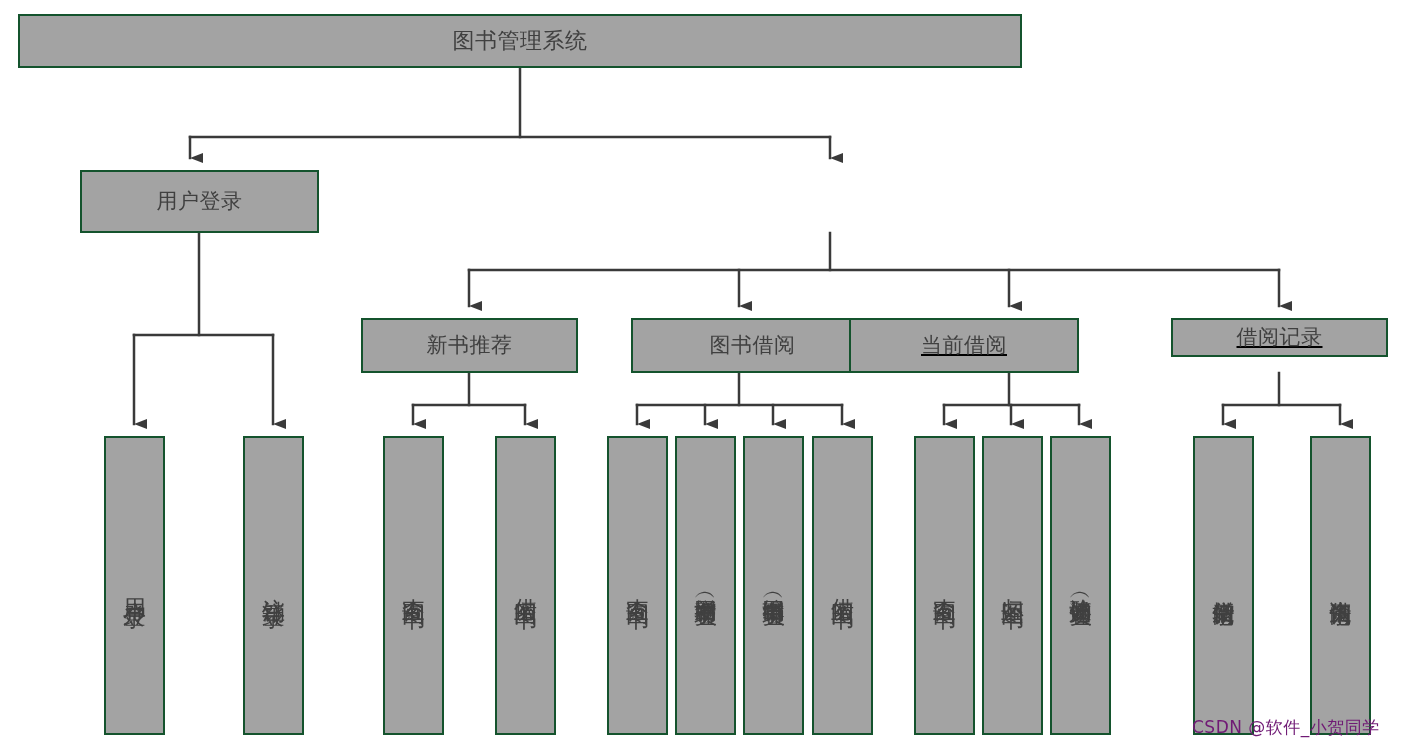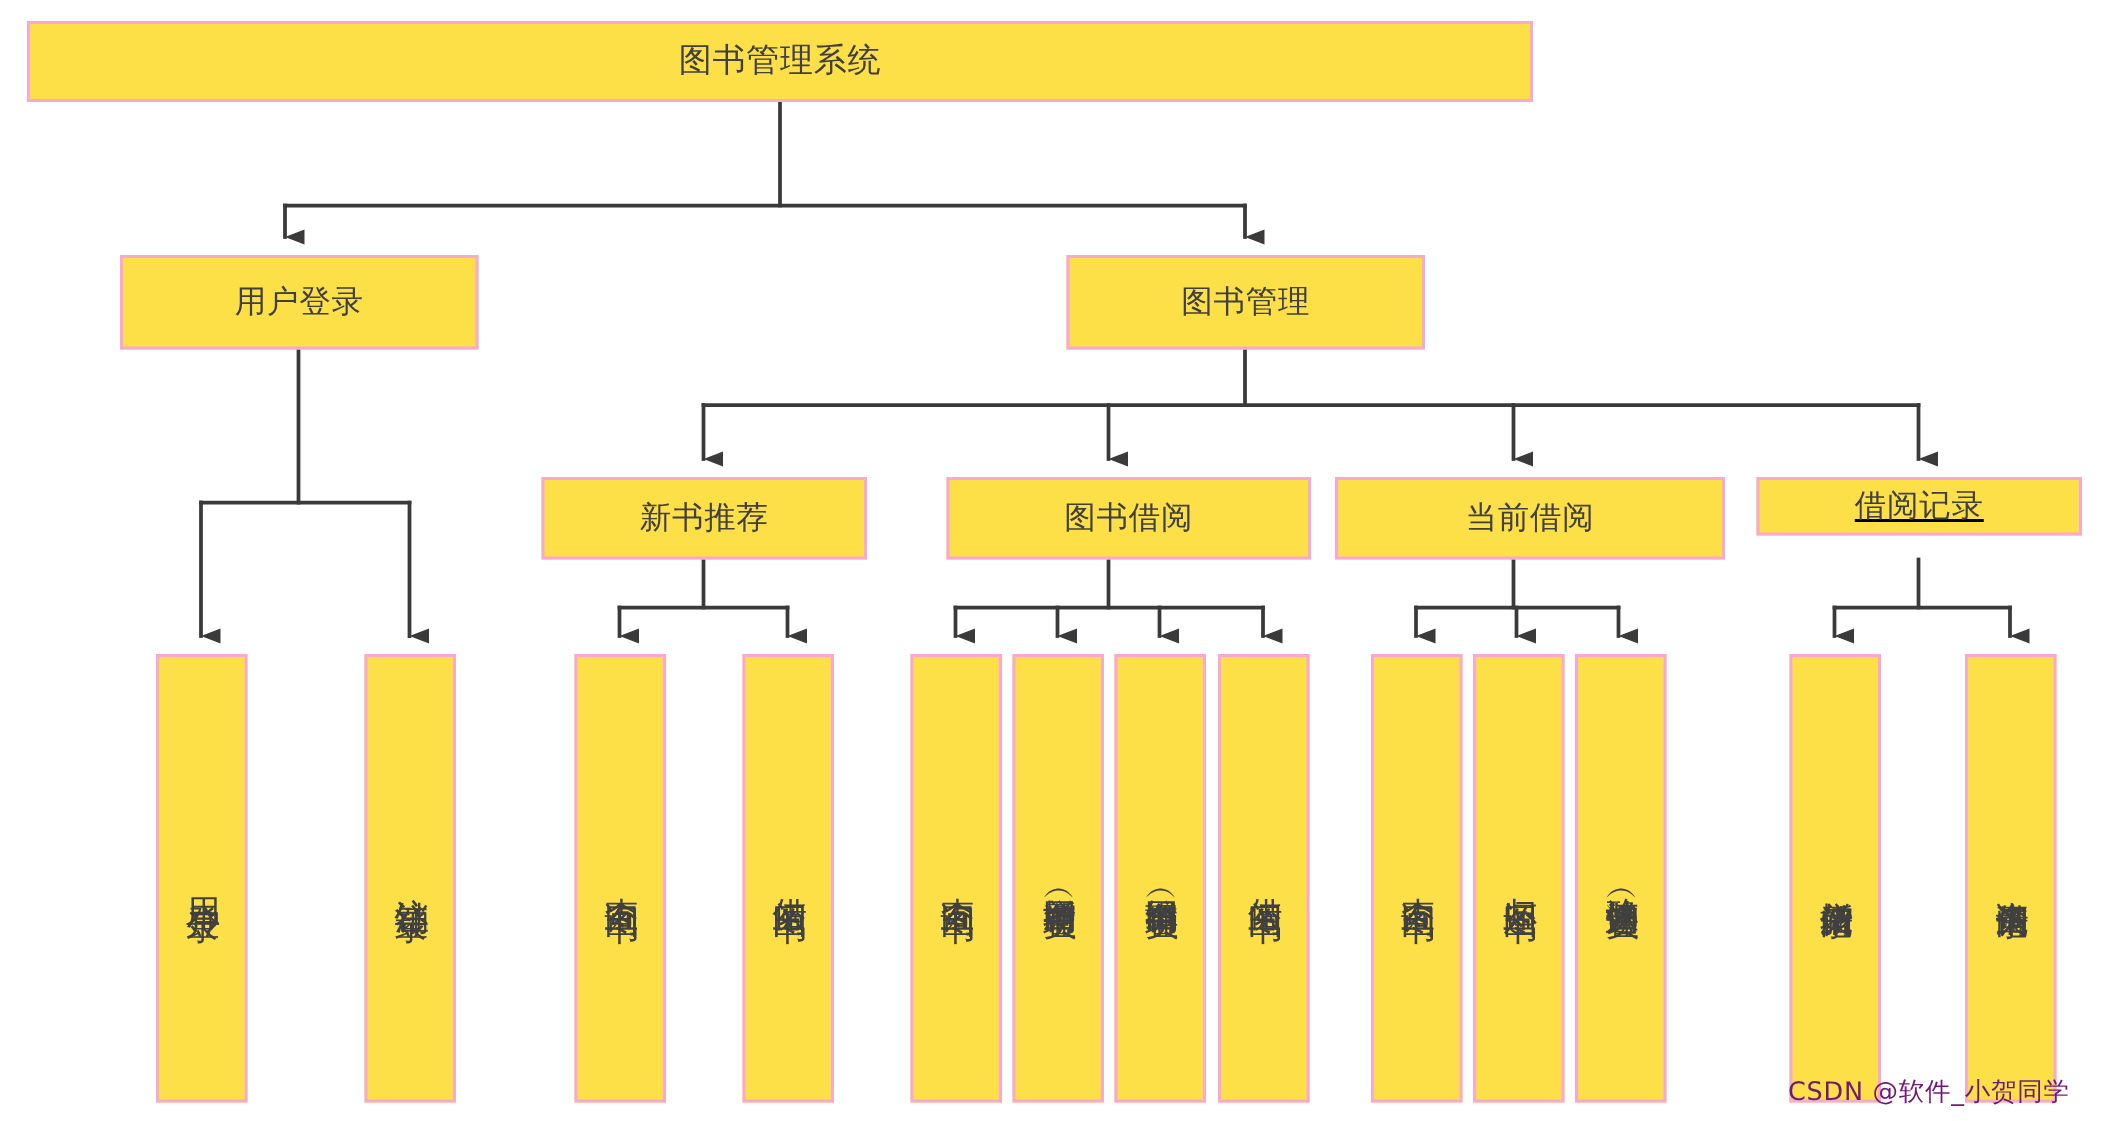--- a/index.html
+++ b/index.html
@@ -22,22 +22,22 @@
     position: absolute;
     left: 0;
     top: 0;
     width: 1405px;
     height: 747px;
     pointer-events: none;
   }
   .node {
     position: absolute;
     box-sizing: border-box;
-    background: #fde047;
-    border: 2px solid #f9a8d4;
+    background: #a3a3a3;
+    border: 2px solid #14532d;
     display: flex;
     align-items: center;
     justify-content: center;
     overflow: hidden;
   }
   .node .label {
     color: #404040;
     line-height: 1.18;
     text-align: center;
     white-space: pre-line;
@@ -132,33 +132,30 @@
   </svg>
 
   <div class="node root horiz" style="left:18px; top:14px; width:1004px; height:54px;">
     <span class="label">图书管理系统</span>
   </div>
 
   <div class="node horiz" style="left:80px; top:170px; width:239px; height:63px;">
     <span class="label">用户登录</span>
   </div>
 
-  <div class="node horiz" style="left:711px; top:170px; width:239px; height:63px;">
-    <span class="label">图书管理</span>
-  </div>
 
   <div class="node horiz" style="left:361px; top:318px; width:217px; height:55px;">
     <span class="label">新书推荐</span>
   </div>
 
   <div class="node horiz" style="left:631px; top:318px; width:243px; height:55px;">
     <span class="label">图书借阅</span>
   </div>
 
-  <div class="node horiz" style="left:890px; top:318px; width:260px; height:55px;">
+  <div class="node horiz" style="left:849px; top:318px; width:230px; height:55px;text-decoration:underline;">
     <span class="label">当前借阅</span>
   </div>
 
   <div class="node horiz" style="left:1171px; top:318px; width:217px; height:39px;text-decoration:underline;">
     <span class="label">借阅记录</span>
   </div>
 
   <div class="node vert" style="left:104px; top:436px; width:61px; height:299px;">
     <span class="label">用户登录</span>
   </div>

